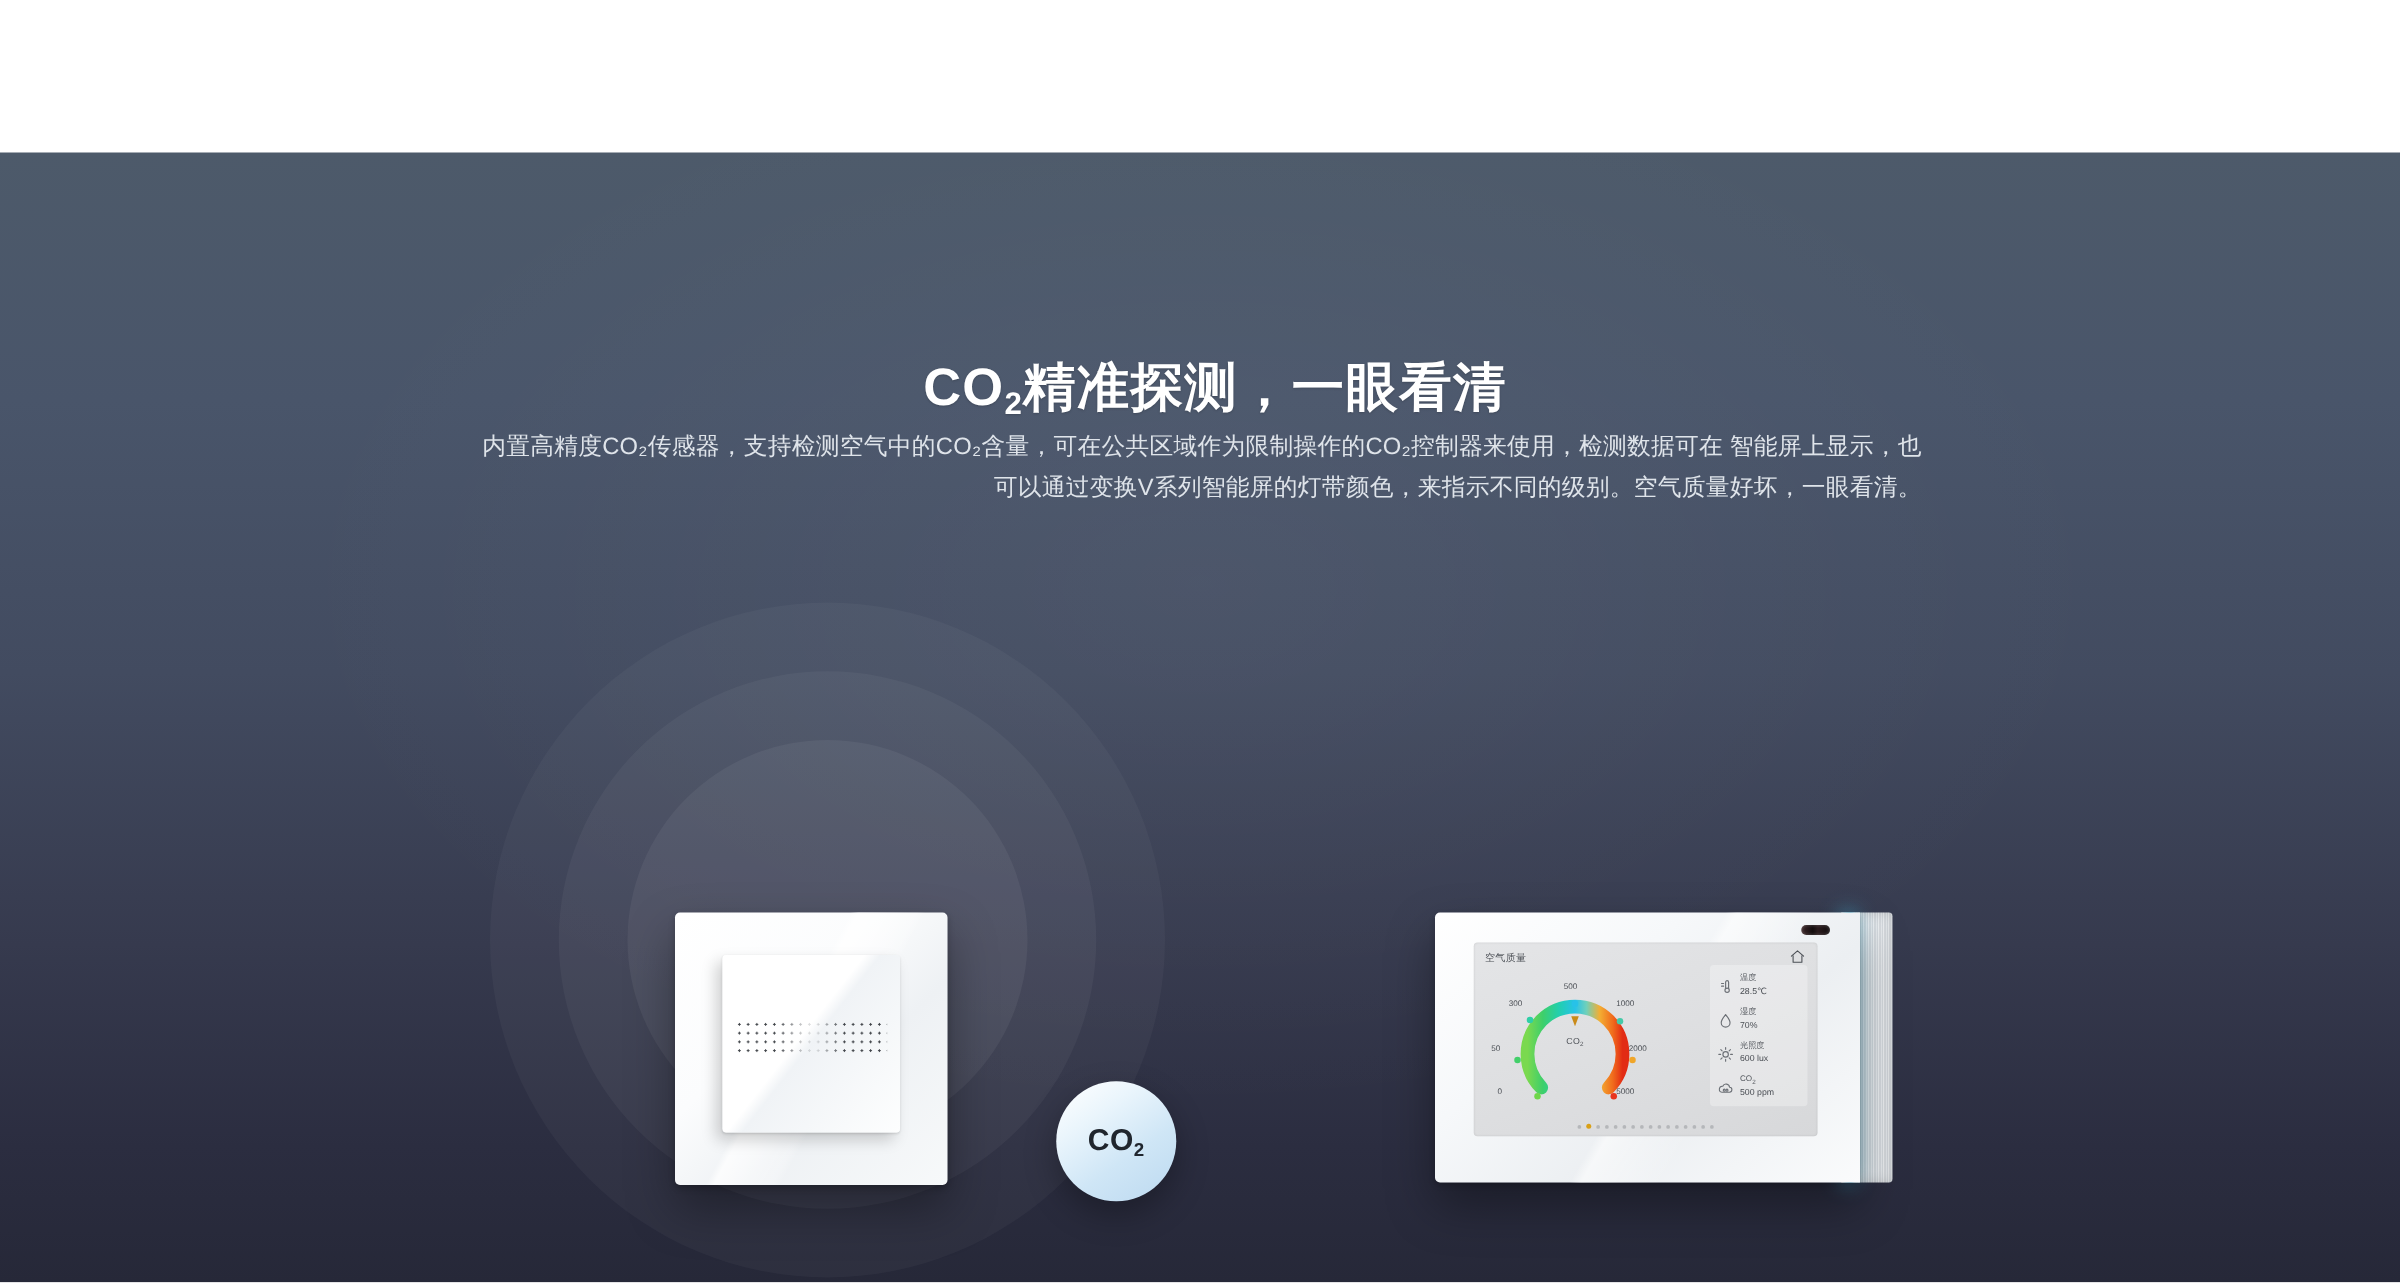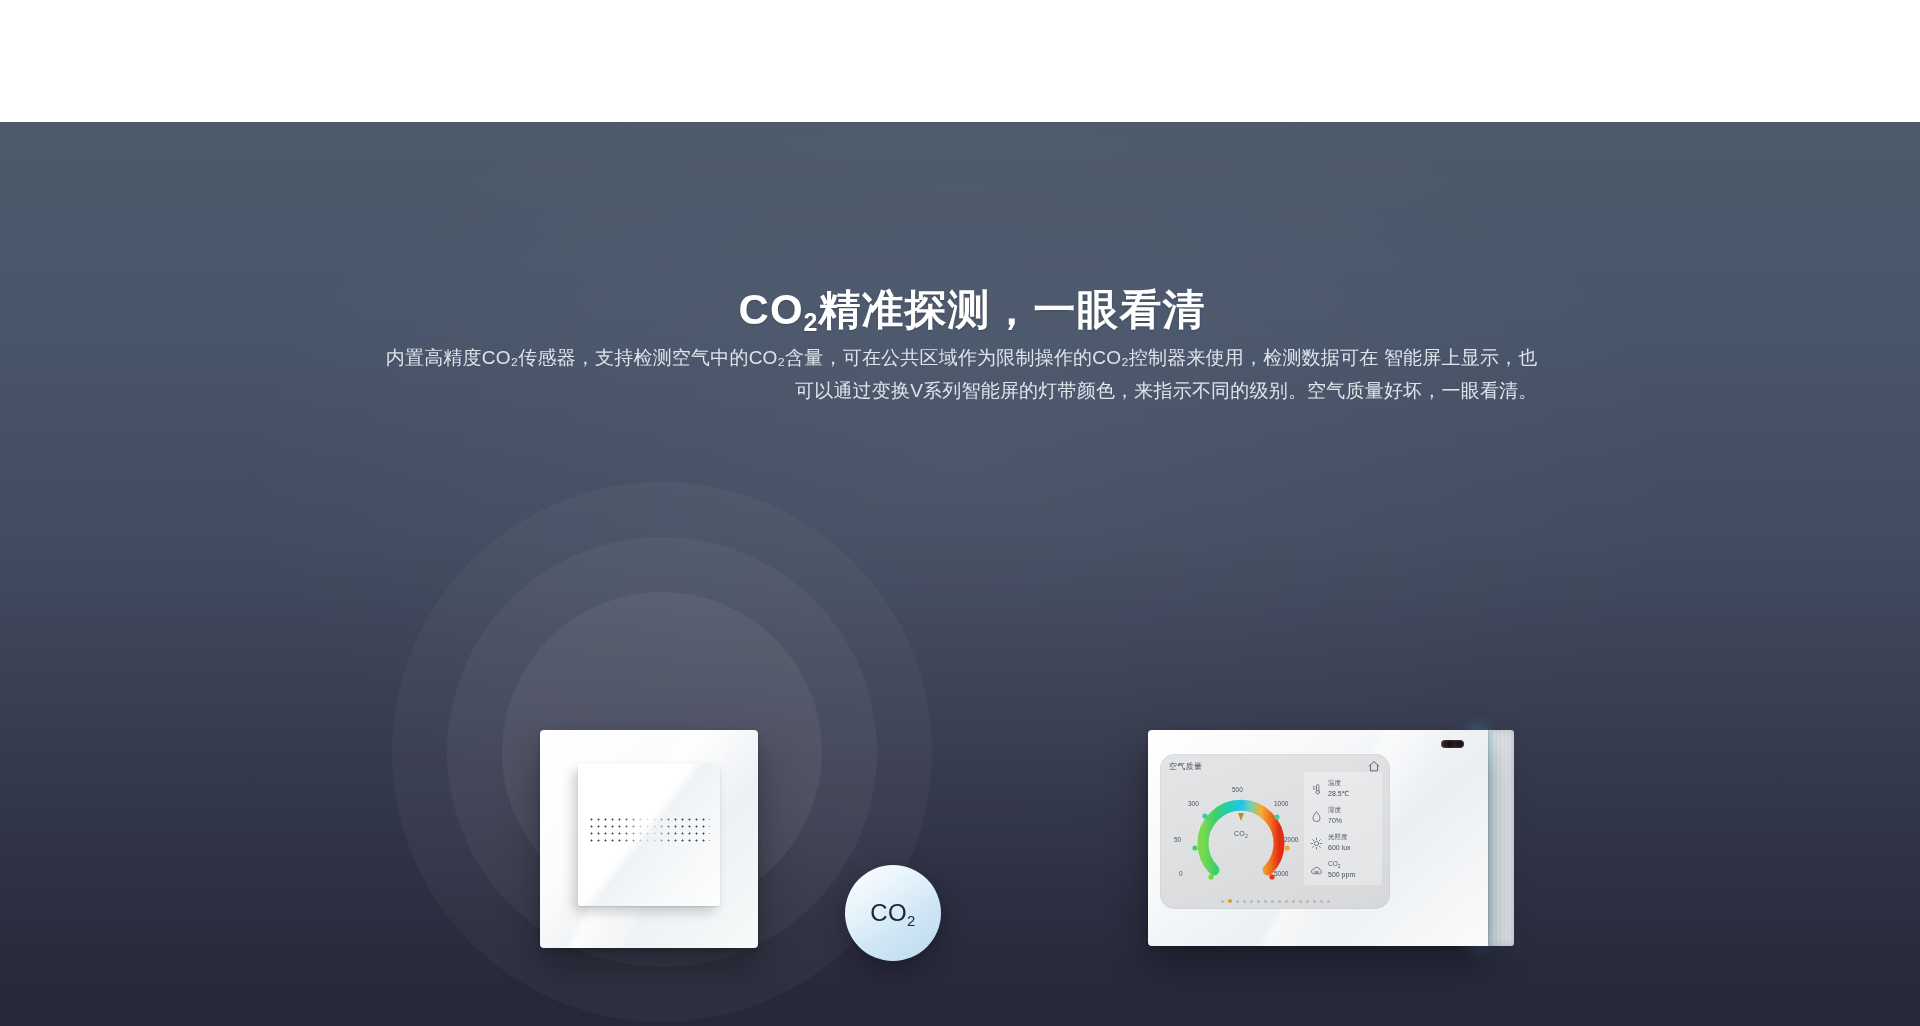--- a/index.html
+++ b/index.html
@@ -75,21 +75,21 @@
 
   
   .bubble{
     position:absolute;border-radius:50%;z-index:7;
     background:linear-gradient(145deg,#ffffff 2%,#eaf5fc 30%,#cfe6f6 62%,#bcd9f0 100%);
     box-shadow:0 10px 26px rgba(0,0,0,.30);
     display:flex;flex-direction:column;align-items:center;justify-content:center;
     color:#20262e;text-align:center;
   }
   .bubble-co2{left:845px;top:743px;width:96px;height:96px;}
-  .bubble-co2 .b-main{font-size:24px;font-weight:400;letter-spacing:.4px;}
+  .bubble-co2 .b-main{font-size:24px;font-weight:700;letter-spacing:.4px;}
   .bubble-co2 .b-main sub{font-size:15px;vertical-align:baseline;position:relative;top:5px;}
   .bubble-range{left:1054px;top:518px;width:122px;height:122px;}
   .bubble-range .b-t1{font-size:14px;line-height:20px;font-weight:400;}
   .bubble-range .b-t2{font-size:13px;line-height:20px;font-weight:400;letter-spacing:-.1px;}
 
   
   .device{position:absolute;left:1148px;top:608px;width:366px;height:216px;z-index:5;}
   .dev-side{
     position:absolute;right:0;top:0;width:30px;height:100%;border-radius:0 3px 3px 0;
     background:repeating-linear-gradient(90deg,#c9ced4 0px,#eceff2 1px,#d6dbe0 2px,#f4f6f8 3px,#c6cbd1 4px);
@@ -110,21 +110,21 @@
     background:linear-gradient(120deg,rgba(255,255,255,0) 50%,rgba(255,255,255,.55) 52%,rgba(255,255,255,0) 66%);
   }
   .dev-cam{
     position:absolute;right:24px;top:10px;width:23px;height:8px;border-radius:5px;
     background:linear-gradient(90deg,#3a2426 0%,#140d0e 40%,#2a1b1d 58%,#120c0d 100%);
     box-shadow:inset 0 0 3px rgba(255,255,255,.28);
   }
 
   
   .screen{
-    position:absolute;left:12px;top:24px;width:230px;height:155px;border-radius:15px;
+    position:absolute;left:31px;top:24px;width:275px;height:155px;border-radius:3px;
     background:linear-gradient(160deg,#e4e5e7 0%,#dedfe1 50%,#d7d8da 100%);
     box-shadow:inset 0 0 2px rgba(0,0,0,.12);
     overflow:hidden;
   }
   .scr-title{position:absolute;left:9px;top:7px;font-size:8px;color:#4b4f55;letter-spacing:.3px;}
   .home-icon{position:absolute;right:9px;top:5px;width:14px;height:13px;}
 
   .gauge{position:absolute;left:20px;top:24px;width:122px;height:112px;}
   .gauge svg{display:block;}
   .gauge-label{

